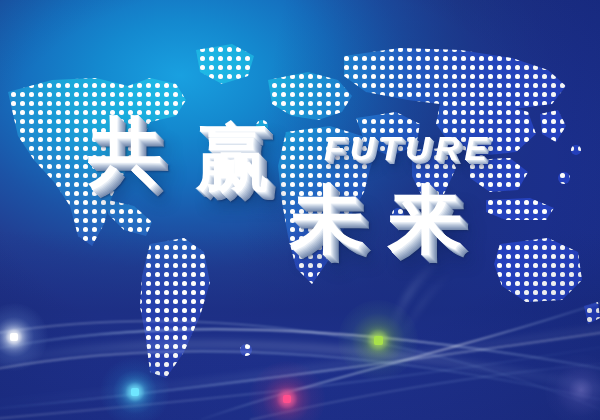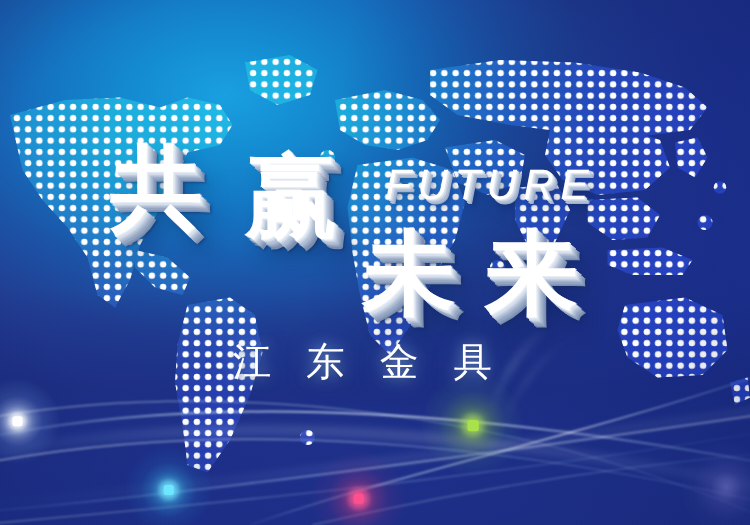--- a/index.html
+++ b/index.html
@@ -109,25 +109,25 @@
       12px 14px 16px rgba(10,30,80,0.45);
     white-space: nowrap;
   }
   #word-gong { left: 88px;  top: 114px; }
   #word-ying { left: 196px; top: 120px; }
   #word-wei  { left: 290px; top: 182px; }
   #word-lai  { left: 388px; top: 182px; }
 
   .future {
     position: absolute;
-    left: 308px;
+    left: 324px;
     top: 131px;
     color: #ffffff;
     font-family: "Liberation Sans", sans-serif;
-    font-weight: normal;
+    font-weight: bold;
     font-style: italic;
     font-size: 34px;
     line-height: 34px;
     letter-spacing: 5px;
     white-space: nowrap;
     text-shadow:
       1px 1px 0 #dde5ef,
       2px 2px 0 #c6d2e2,
       3px 3px 0 #afbed4,
       4px 4px 0 #9aaccb,
@@ -302,16 +302,15 @@
               background: radial-gradient(circle, rgba(175,160,235,0.38) 0%, rgba(130,120,205,0.18) 25%, rgba(90,90,175,0.06) 52%, rgba(60,70,150,0) 76%);"></div>
 
   <div class="text-layer">
     <div class="cn-big" id="word-gong">共</div>
     <div class="cn-big" id="word-ying">赢</div>
     <div class="cn-big" id="word-wei">未</div>
     <div class="cn-big" id="word-lai">来</div>
 
     <div class="future">FUTURE</div>
 
-    <div class="subtitle">江 东 金 具</div>
   </div>
 
 </div>
 
 </body></html>

